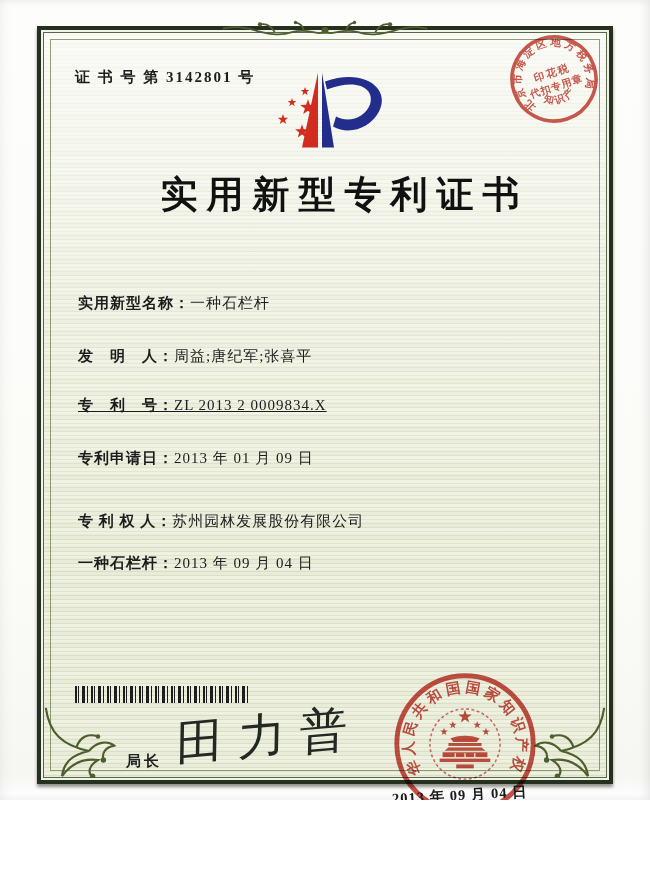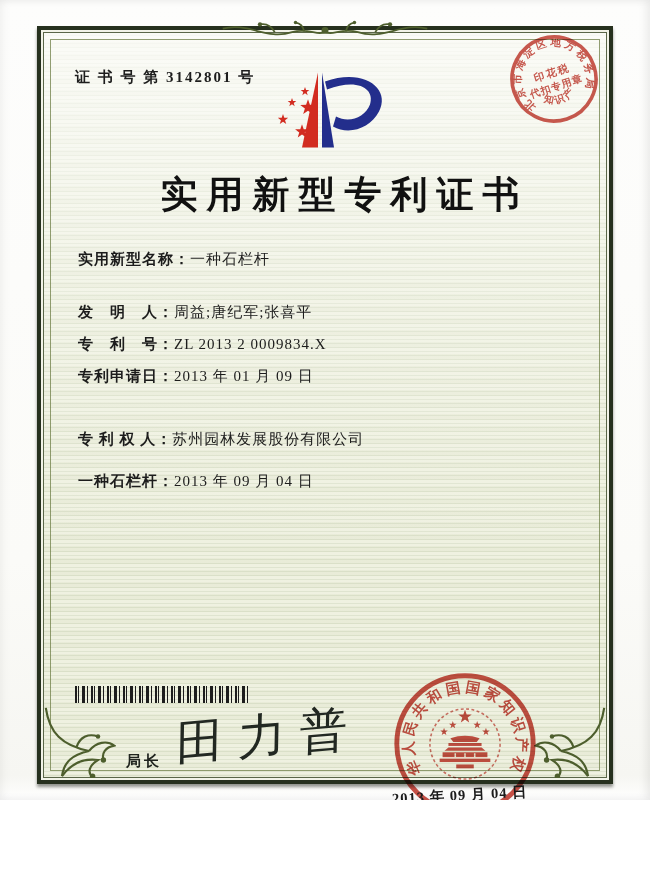--- a/index.html
+++ b/index.html
@@ -38,23 +38,23 @@
     letter-spacing:2px;font-weight:600;
   }
   .logo{position:absolute;left:243px;top:58px;width:160px;height:108px;}
   .title{
     position:absolute;left:0;right:0;top:170px;text-align:center;
     font-size:37px;font-weight:700;color:#111;letter-spacing:9px;text-indent:9px;margin-left:30px;
   }
   
   .fields{position:absolute;left:78px;top:250px;right:70px;color:#1c1c1c;}
   .field{height:22px;font-size:15px;letter-spacing:1px;}
-  .field:nth-child(1){margin-bottom:31px;}
-  .field:nth-child(2){margin-bottom:10px;}
-  .field:nth-child(3){margin-bottom:10px;}
+  .field:nth-child(1){margin-bottom:31px;margin-top:44px;}
+  .field:nth-child(2){margin-bottom:27px;}
+  .field:nth-child(3){margin-bottom:31px;text-decoration:underline;}
   .field:nth-child(4){margin-bottom:40px;}
   .field:nth-child(5){margin-bottom:20px;margin-top:41px;}
   .flabel{font-weight:600;}
   .fvalue{font-weight:500;}
   
   .body-text{
     position:absolute;left:70px;top:519px;width:516px;
     font-size:14px;line-height:20px;color:#2a2d28;
     text-align:justify;font-style:italic;
   }

